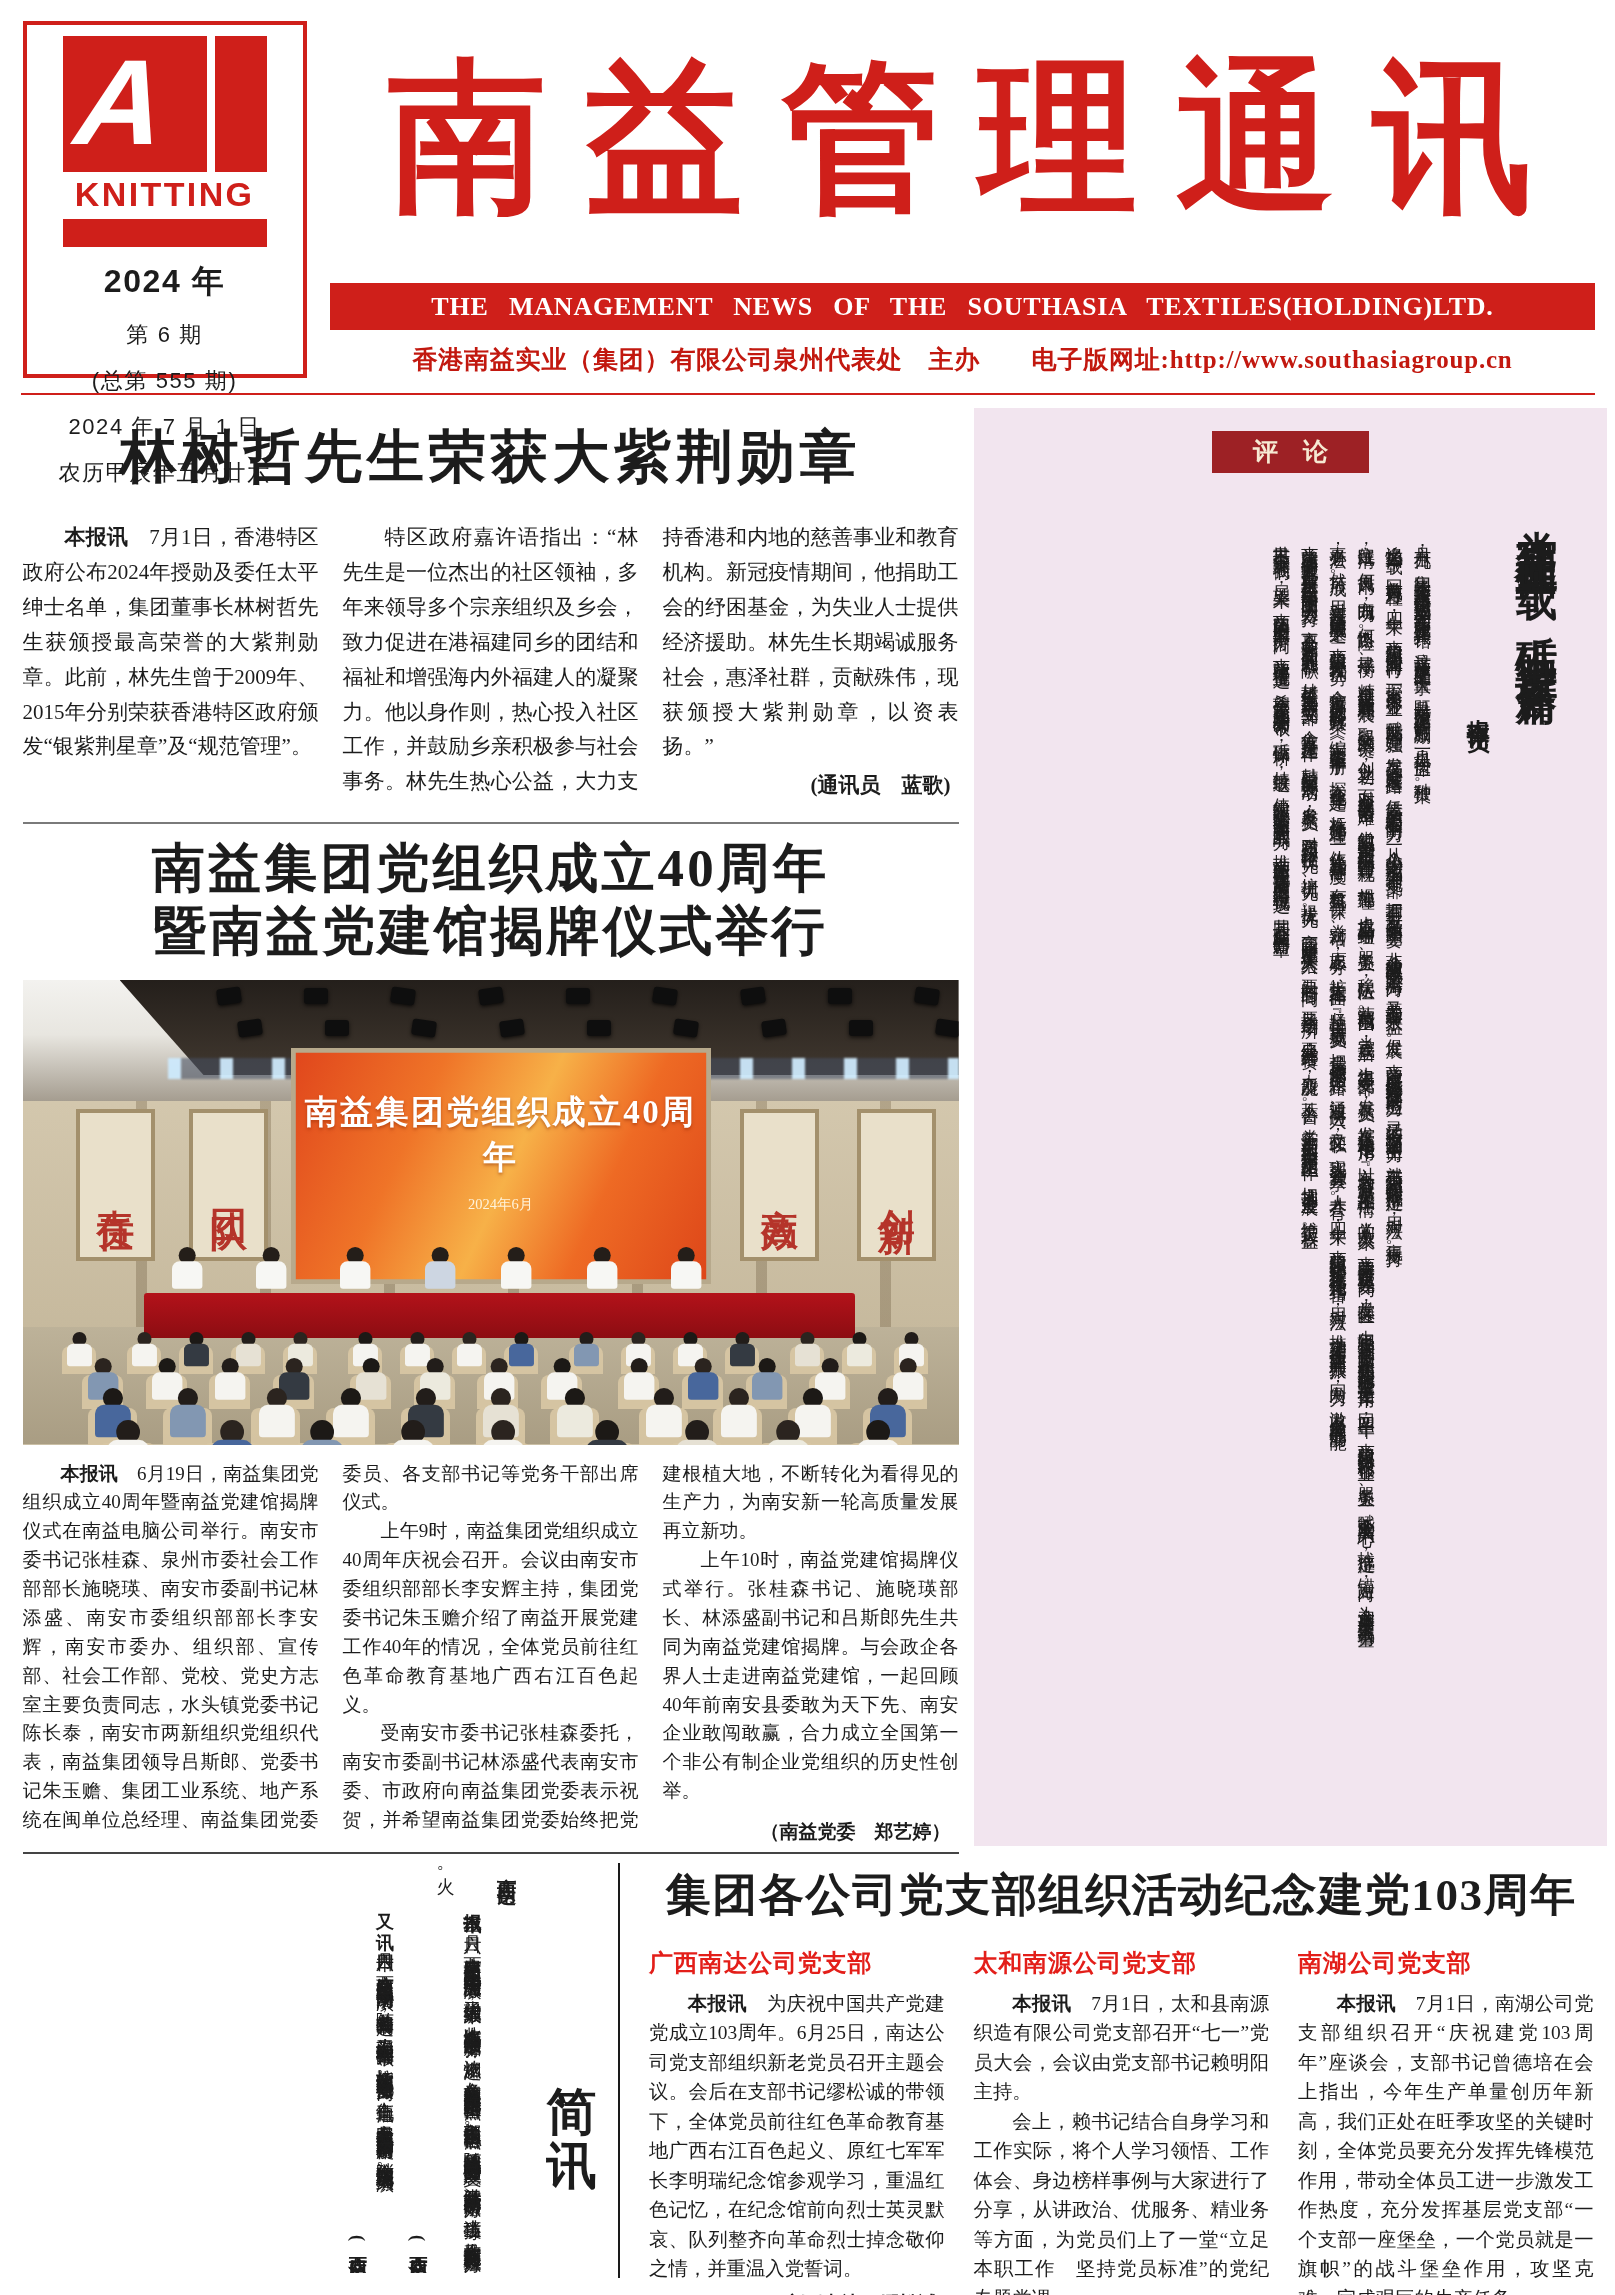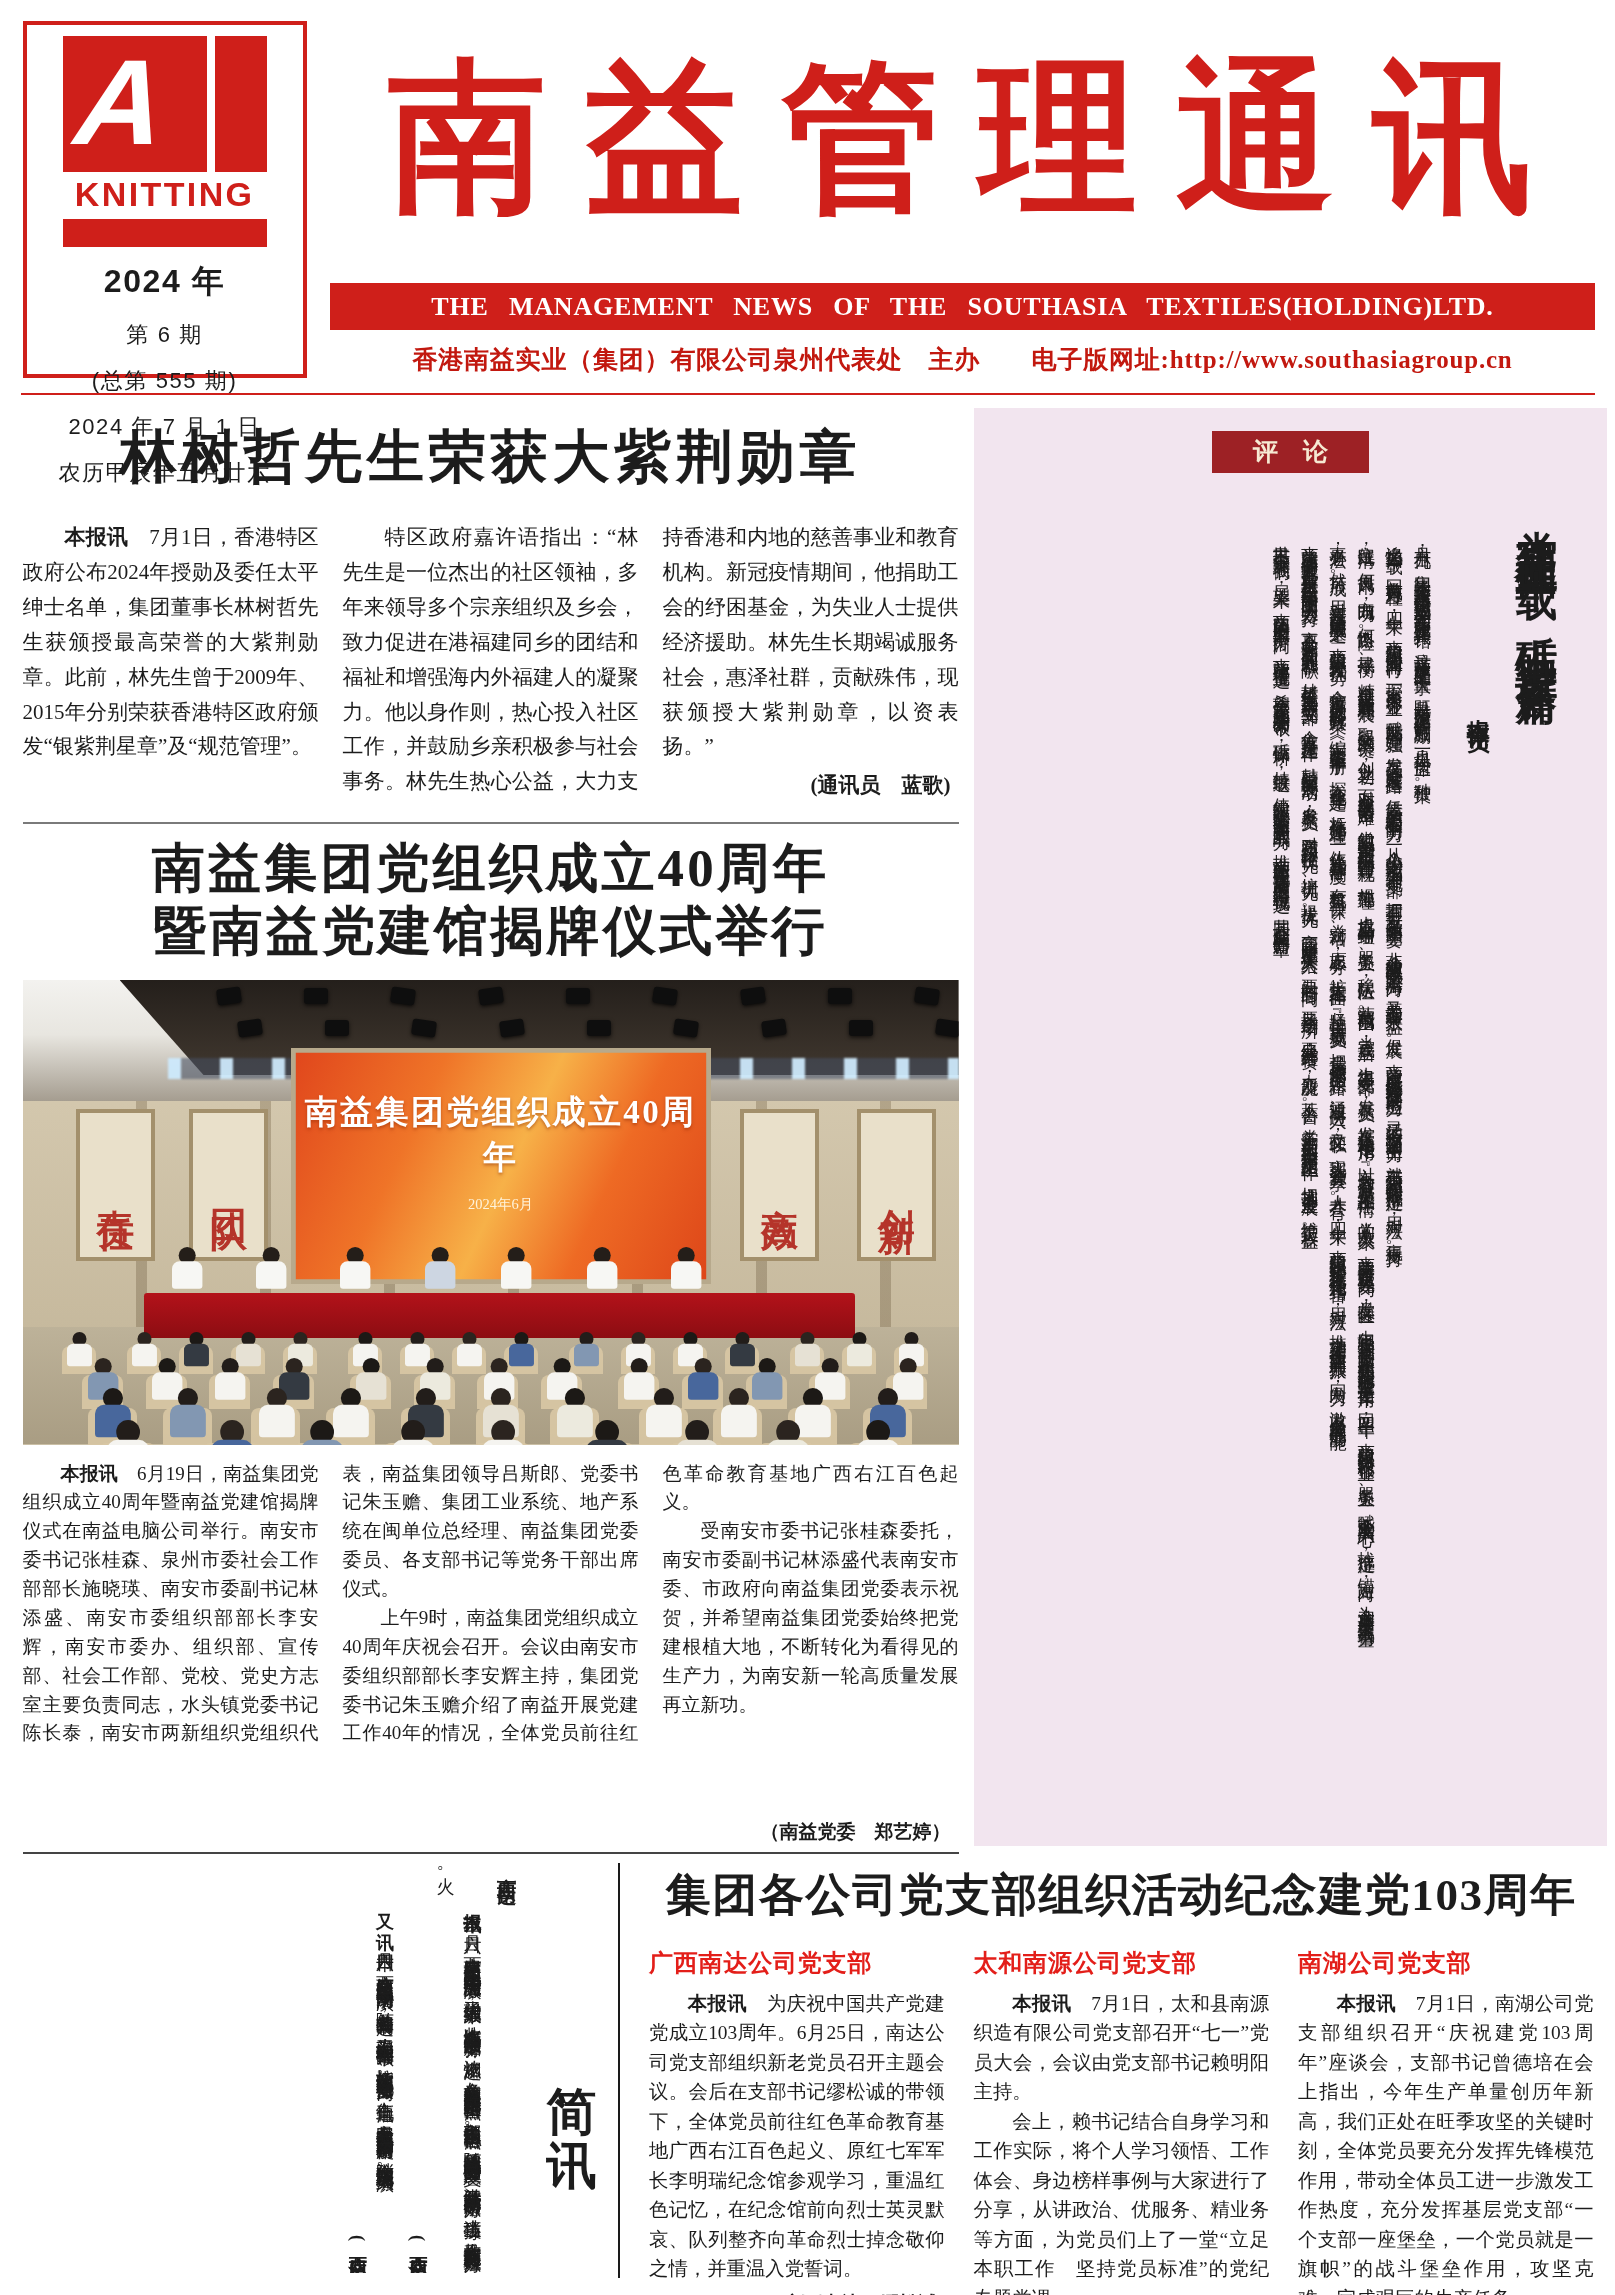--- a/index.html
+++ b/index.html
@@ -449,20 +449,21 @@
           <u style="background:#f5f4f0"></u>
         </div>
       </div>
   </div>
 
   <div class="news-body a2-body">
     <p><b class="lead">本报讯</b><span>　6月19日，南益集团党组织成立40周年暨南益党建馆揭牌仪式在南益电脑公司举行。南安市委书记张桂森、泉州市委社会工作部部长施晓瑛、南安市委副书记林添盛、南安市委组织部部长李安辉，南安市委办、组织部、宣传部、社会工作部、党校、党史方志室主要负责同志，水头镇党委书记陈长泰，南安市两新组织党组织代表，南益集团领导吕斯郎、党委书记朱玉赡、集团工业系统、地产系统在闽单位总经理、南益集团党委委员、各支部书记等党务干部出席仪式。</span></p>
     <div>
         <p>上午9时，南益集团党组织成立40周年庆祝会召开。会议由南安市委组织部部长李安辉主持，集团党委书记朱玉赡介绍了南益开展党建工作40年的情况，全体党员前往红色革命教育基地广西右江百色起义。</p>
         <p>受南安市委书记张桂森委托，南安市委副书记林添盛代表南安市委、市政府向南益集团党委表示祝贺，并希望南益集团党委始终把党建根植大地，不断转化为看得见的生产力，为南安新一轮高质量发展再立新功。</p>
+        <p>上午10时，南益党建馆揭牌仪式举行。张桂森书记、施晓瑛部长、林添盛副书记和吕斯郎先生共同为南益党建馆揭牌。与会政企各界人士走进南益党建馆，一起回顾40年前南安县委敢为天下先、南安企业敢闯敢赢，合力成立全国第一个非公有制企业党组织的历史性创举。</p>
       </div>
     <div class="byline-abs">（南益党委　郑艺婷）</div>
   </div>
 </div>
 
 <div class="abs commentary">
   <div class="badge">评　论</div>
   <div class="comm-flow">
     <h3 class="comm-title">党建征程四十载　砥砺奋进谋新篇</h3>
     <div class="comm-author">本报评论员</div>

